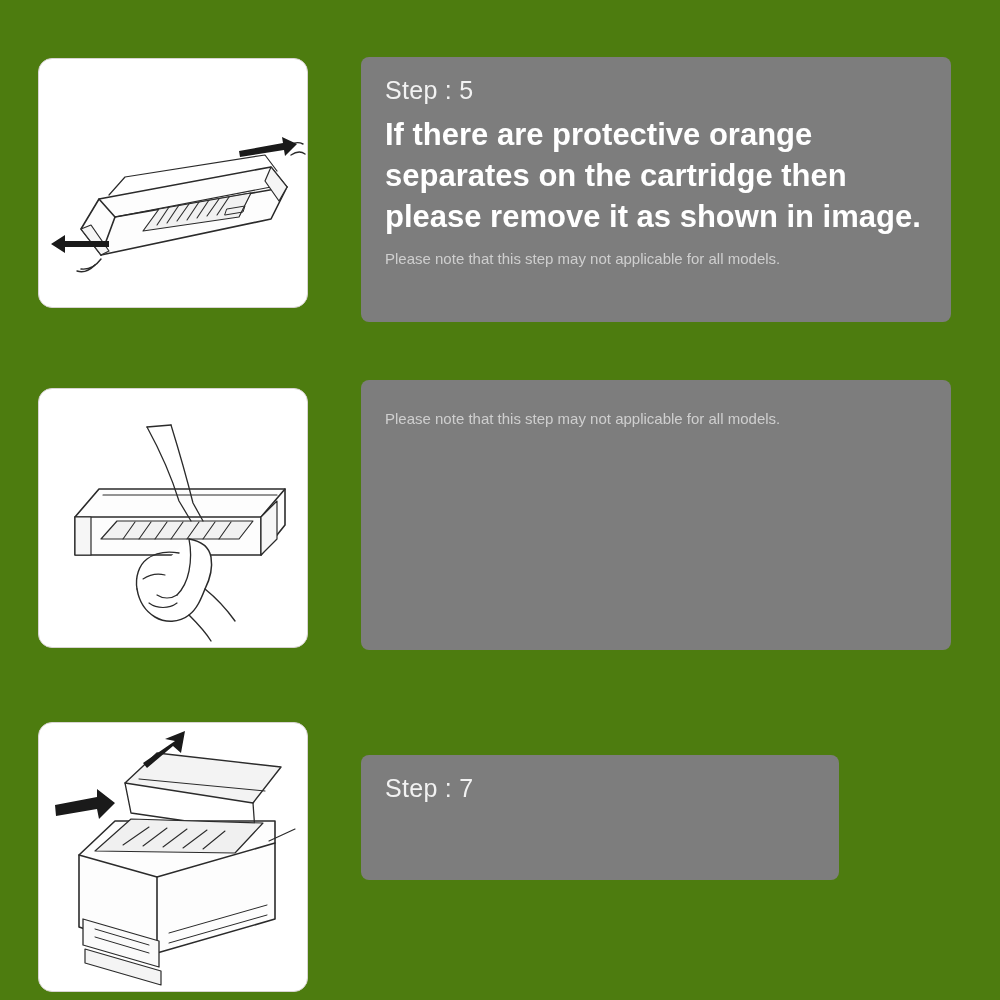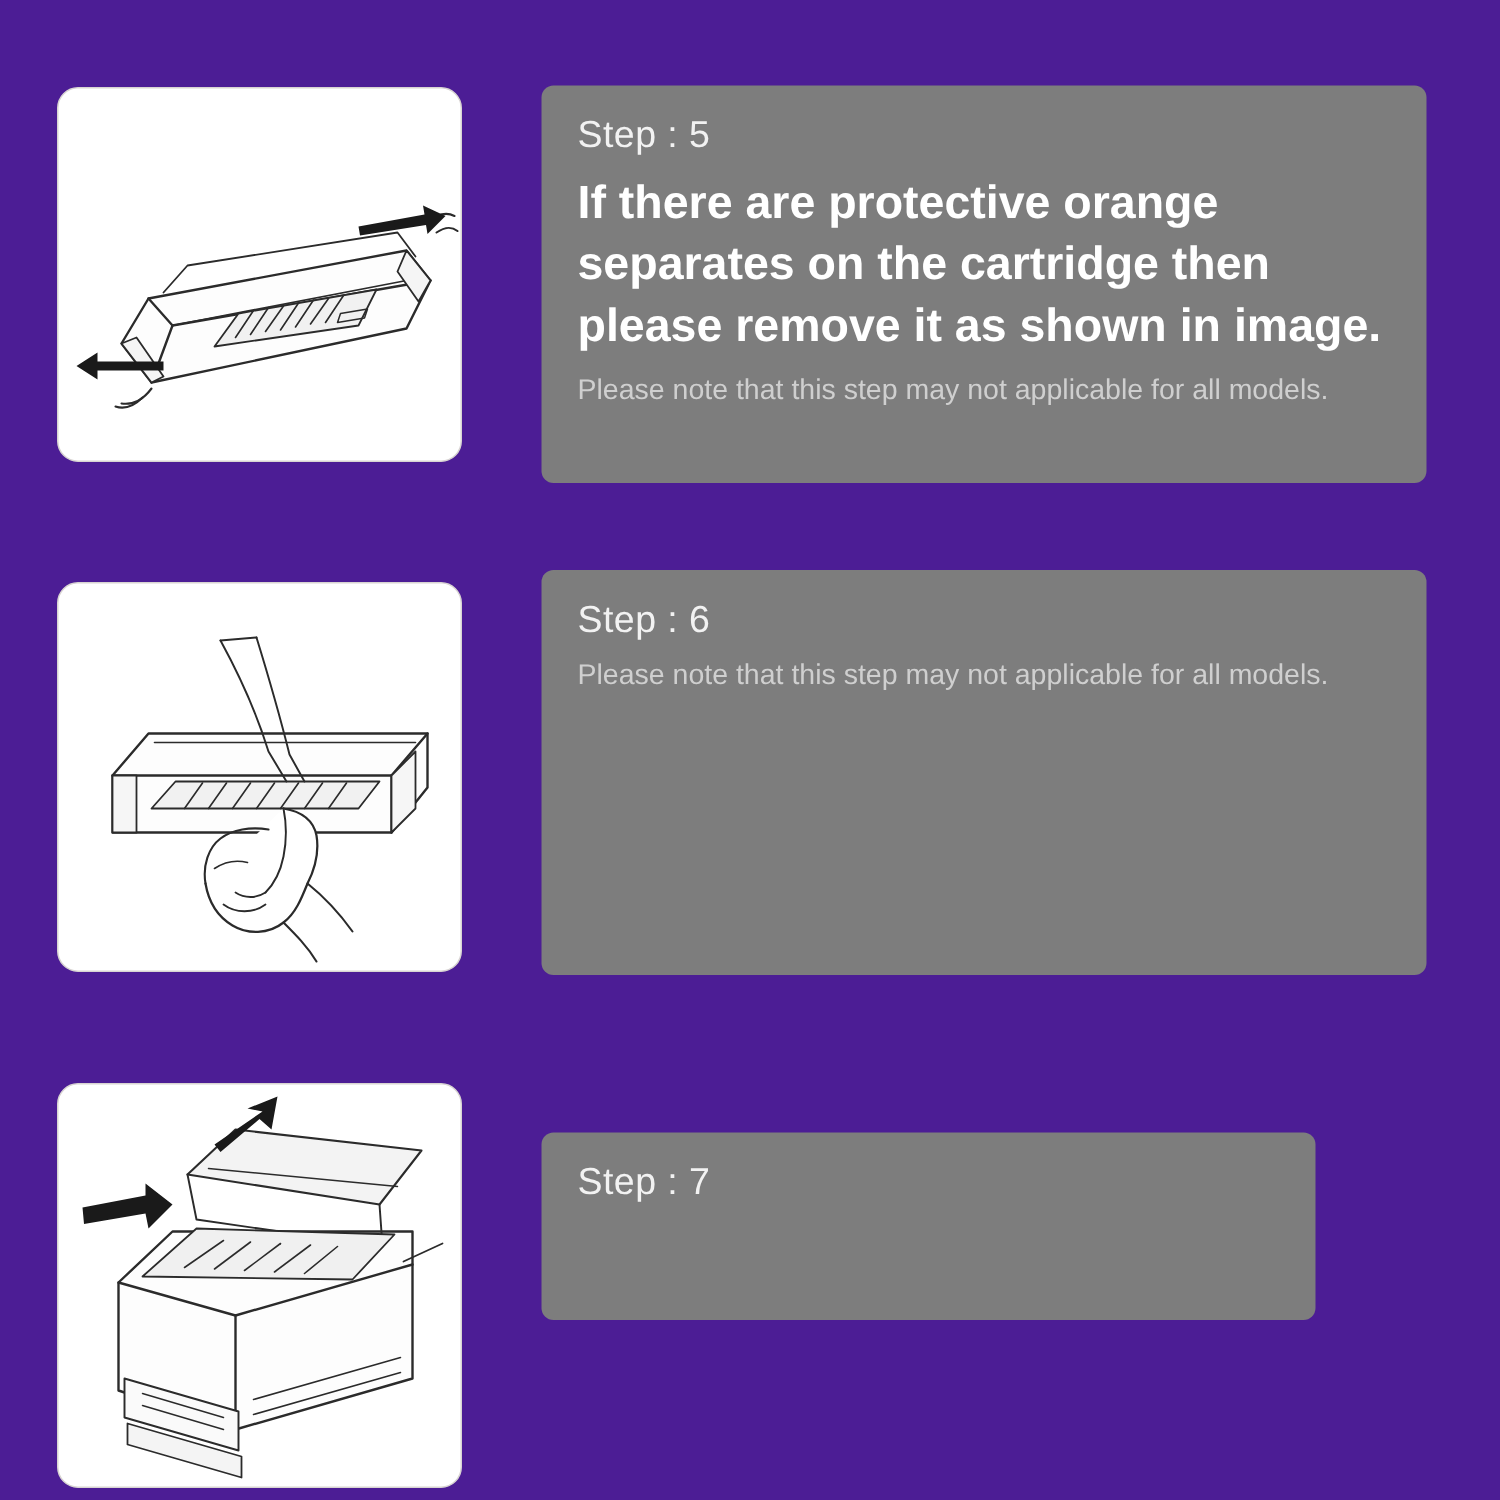--- a/index.html
+++ b/index.html
@@ -8,21 +8,21 @@
     background: #f7f5f4;
     width: 1000px;
     height: 1000px;
     font-family: "Liberation Sans", sans-serif;
     overflow: hidden;
   }
   .page {
     position: relative;
     width: 1000px;
     height: 1000px;
-    background: #4c1d95;
+    background: #4d7c0f;
   }
   .step-row {
     position: absolute;
     display: flex;
     align-items: flex-start;
   }
   .illus {
     background: #ffffff;
     border: 1px solid #d8d4d2;
     border-radius: 14px;
@@ -46,39 +46,39 @@
     line-height: 1.2;
   }
   .step-main {
     font-size: 31px;
     font-weight: 700;
     line-height: 1.32;
     color: #ffffff;
     margin: 0;
   }
   .step-note {
-    font-size: 19px;
+    font-size: 15px;
     font-weight: 400;
     line-height: 1.42;
     color: #cfcfcf;
     margin: 10px 0 0 0;
   }
 
   
   #row5 { left: 0; top: 0; }
   #row5 .illus { width: 270px; height: 250px; margin-left: 38px; margin-top: 58px; }
   #row5 .card  { width: 590px; min-height: 265px; margin-left: 53px; margin-top: 57px; }
 
   #row6 { left: 0; top: 330px; }
   #row6 .illus { width: 270px; height: 260px; margin-left: 38px; margin-top: 58px; }
   #row6 .card  { width: 590px; min-height: 270px; margin-left: 53px; margin-top: 50px; }
 
   #row7 { left: 0; top: 660px; }
   #row7 .illus { width: 270px; height: 270px; margin-left: 38px; margin-top: 62px; }
-  #row7 .card  { width: 516px; min-height: 125px; margin-left: 53px; margin-top: 95px; }
+  #row7 .card  { width: 478px; min-height: 125px; margin-left: 53px; margin-top: 95px; }
 
   svg { display: block; }
 </style>
 </head>
 <body>
 
 <div class="page">
 
   <div class="step-row" id="row5">
 
@@ -174,21 +174,20 @@
           <path d="M110 214 C 118 220 130 220 138 214" stroke-width="1.2"></path>
           <path d="M104 190 C 110 186 118 184 126 186" stroke-width="1.1"></path>
 
           <path d="M166 200 C 176 208 186 218 196 232" stroke-width="1.4"></path>
           <path d="M150 226 C 158 234 166 242 172 252" stroke-width="1.4"></path>
         </g>
       </svg>
     </div>
 
     <div class="card">
-      <p class="step-label">Step : 6</p>
       <p class="step-note">Please note that this step may not applicable for all models.</p>
     </div>
   </div>
 
   <div class="step-row" id="row7">
 
     <div class="illus">
       <svg width="268" height="268" viewBox="0 0 268 268">
         <g fill="none" stroke="#2b2b2b" stroke-width="1.6" stroke-linejoin="round" stroke-linecap="round">
 

